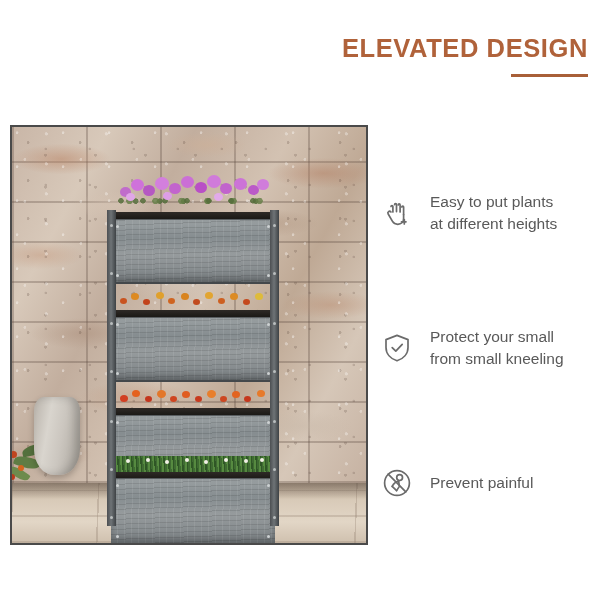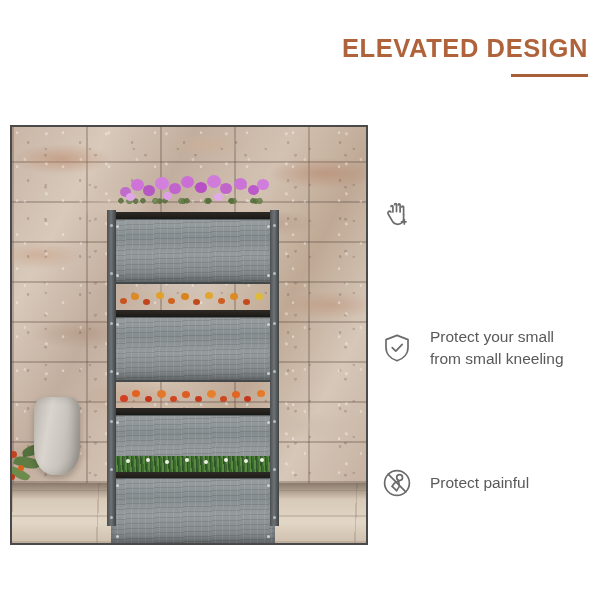--- a/index.html
+++ b/index.html
@@ -454,20 +454,24 @@
         <path d="M10 9.5 C10 8.2 11.9 8.2 11.9 9.5 L11.9 15"></path>
         <path d="M13.6 7.6 C13.6 6.3 15.5 6.3 15.5 7.6 L15.5 14.6"></path>
         <path d="M17.2 7.9 C17.2 6.6 19.1 6.6 19.1 7.9 L19.1 15"></path>
         <path d="M20.8 10 C20.8 8.8 22.6 8.8 22.6 10 L22.6 17.5"></path>
         <path d="M10 15 C8.4 13.3 6 15 7.2 17 L11.5 24.4 C12.6 26.3 14.6 27.3 16.8 27.3
                  C20.2 27.3 22.6 25 22.6 21.6 L22.6 17.5"></path>
         <path d="M20.5 24.8 L25 24.8"></path>
         <path d="M23.3 22.6 L23.3 27"></path>
       </svg>
     </div>
+    <div class="feature-text">
+      <span class="ln">Easy to put plants</span>
+      <span class="ln">at different heights</span>
+    </div>
   </div>
 
   <div class="feature">
     <div class="feature-icon">
       <svg viewBox="0 0 32 32" width="32" height="32" fill="none" stroke="currentColor" stroke-width="1.7" stroke-linecap="round" stroke-linejoin="round">
         <path d="M16 3.4 L27 7.6 V15.4 C27 21.8 22.4 26.8 16 28.8
                  C9.6 26.8 5 21.8 5 15.4 V7.6 Z"></path>
         <path d="M11.2 15.6 L14.8 19.2 L21.2 12.4"></path>
       </svg>
     </div>
@@ -482,17 +486,17 @@
       <svg viewBox="0 0 32 32" width="32" height="32" fill="none" stroke="currentColor" stroke-width="1.7" stroke-linecap="round" stroke-linejoin="round">
         <circle cx="16" cy="16" r="12.4"></circle>
         <circle cx="18.6" cy="10.6" r="2.9"></circle>
         <path d="M17.6 14.2 C14.6 14.8 12.6 16.6 11.2 19.4"></path>
         <path d="M17.6 14.2 L18.4 19.4 L15.6 23.6"></path>
         <path d="M11.2 19.4 L15.6 23.6"></path>
         <path d="M7.2 7.2 L24.8 24.8"></path>
       </svg>
     </div>
     <div class="feature-text">
-      <span class="ln">Protect painful</span>
+      <span class="ln">Prevent painful</span>
     </div>
   </div>
 
 </div>
 
 </body></html>

